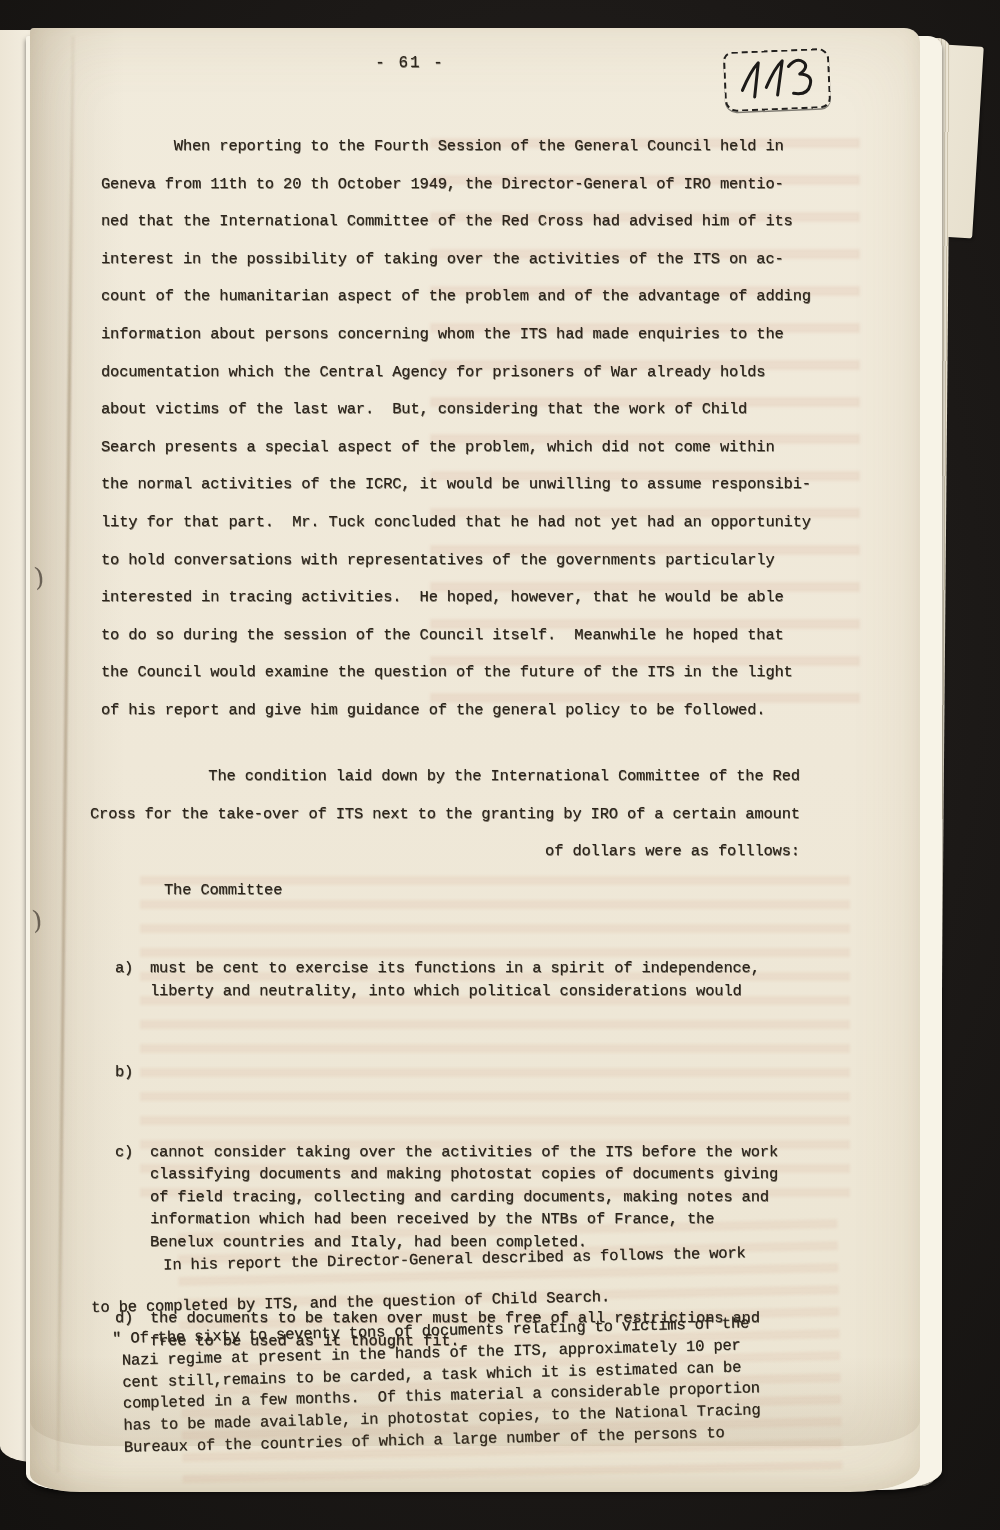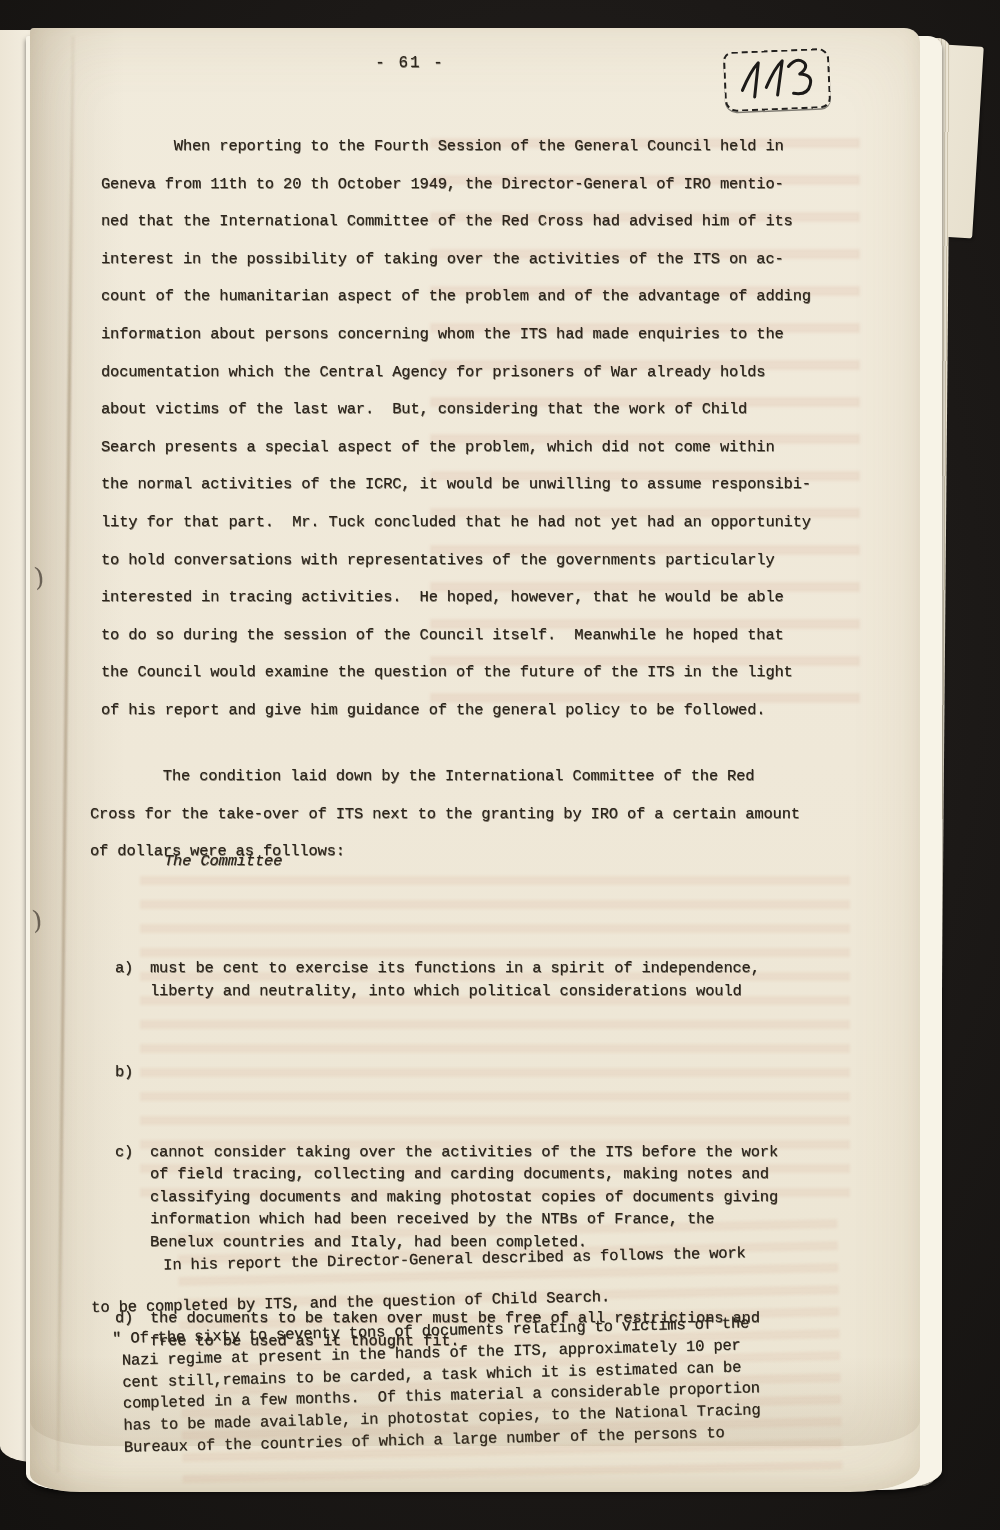--- a/index.html
+++ b/index.html
@@ -68,22 +68,22 @@
   }
   
   .typed{
     position:absolute;
     font-size:15.5px;letter-spacing:-.2px;
     color:#2c251c;white-space:pre;
     text-shadow:.4px .5px .6px rgba(44,36,26,.55), 0 0 .7px rgba(44,36,26,.35);
   }
   .page-number{left:60px;top:26px;width:640px;text-align:center;font-size:16px;letter-spacing:2px;}
   .p1{left:60px;top:100px;line-height:37.6px;margin-left:11px;}
-  .p2{left:60px;top:730px;line-height:37.6px;}
-  .committee-heading{left:134px;top:824px;font-style:italic;}
+  .p2{left:60px;top:730px;line-height:37.6px;text-align:right;}
+  .committee-heading{left:134px;top:853px;}
   .cond-list{left:85px;top:884px;line-height:22.5px;width:720px;}
   .cond-item{display:flex;}
   .cond-item .lab{width:35px;flex:0 0 35px;}
   .cond-item + .cond-item{margin-top:14px;}
   .cond-item:nth-child(3){margin-top:12px;}
   .cond-item:nth-child(4){margin-top:9px;}
   .p3{left:60px;top:1219px;line-height:41px;transform:rotate(-1.2deg);transform-origin:0 0;}
   .quote{left:82px;top:1301px;line-height:21.8px;transform:rotate(-1.4deg);transform-origin:0 0;}
   
   .stamp{
@@ -149,21 +149,21 @@
       <div class="cond-item">
         <span class="lab">a)</span>
         <div><div>must be cent to exercise its functions in a spirit of independence,</div><div>liberty and neutrality, into which political considerations would</div></div>
       </div>
       <div class="cond-item">
         <span class="lab">b)</span>
         <div></div>
       </div>
       <div class="cond-item">
         <span class="lab">c)</span>
-        <div><div>cannot consider taking over the activities of the ITS before the work</div><div>of field tracing, collecting and carding documents, making notes and</div><div>classifying documents and making photostat copies of documents giving</div><div>information which had been received by the NTBs of France, the</div><div>Benelux countries and Italy, had been completed.</div></div>
+        <div><div>cannot consider taking over the activities of the ITS before the work</div><div>classifying documents and making photostat copies of documents giving</div><div>of field tracing, collecting and carding documents, making notes and</div><div>information which had been received by the NTBs of France, the</div><div>Benelux countries and Italy, had been completed.</div></div>
       </div>
       <div class="cond-item">
         <span class="lab">d)</span>
         <div><div>the documents to be taken over must be free of all restrictions and</div><div>free to be used as it thought fit.</div></div>
       </div>
     </div>
 
     <div class="typed p3"><div>        In his report the Director-General described as follows the work</div><div>to be completed by ITS, and the question of Child Search.</div></div>
 
     <div class="typed quote"><div>" Of the sixty to seventy tons of documents relating to victims of the</div><div> Nazi regime at present in the hands of the ITS, approximately 10 per</div><div> cent still,remains to be carded, a task which it is estimated can be</div><div> completed in a few months.  Of this material a considerable proportion</div><div> has to be made available, in photostat copies, to the National Tracing</div><div> Bureaux of the countries of which a large number of the persons to</div></div>

